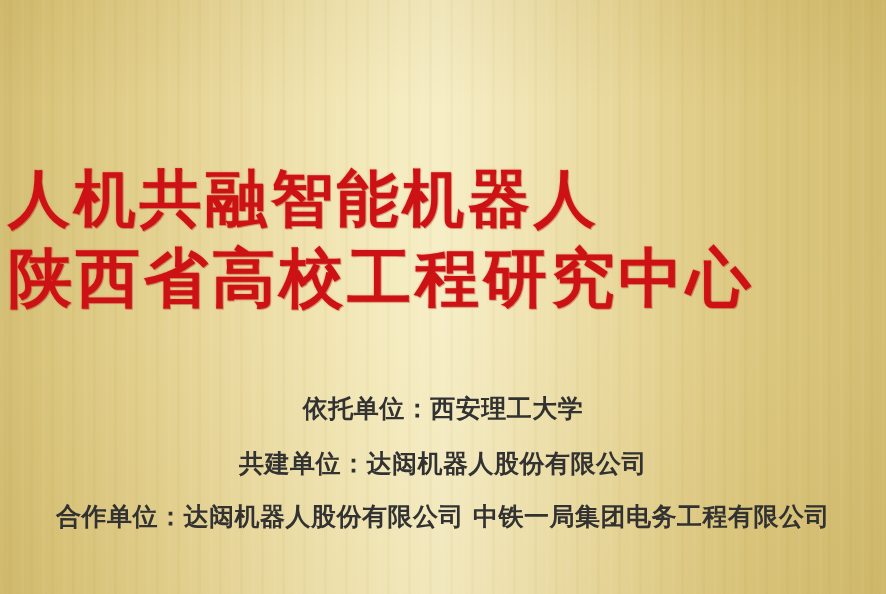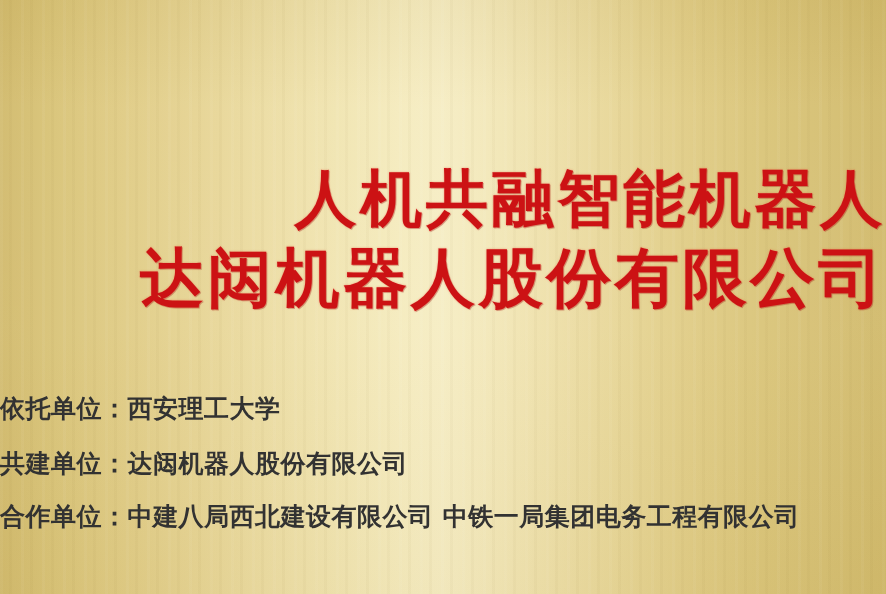--- a/index.html
+++ b/index.html
@@ -67,21 +67,21 @@
     display: flex;
     flex-direction: column;
     align-items: center;
   }
 
   .title-block {
     position: absolute;
     top: 168px;
     left: 8px;
     right: 0;
-    text-align: right;
+    text-align: left;
   }
   .title-line {
     color: #cc1214;
     font-weight: bold;
     font-family: "DejaVu Serif", "Liberation Serif", serif;
     letter-spacing: 0.06em;
     line-height: 1.0;
     text-shadow:
        0 0 2px rgba(230,60,40,0.55),
        1px 1px 0px rgba(140,10,10,0.30);
@@ -94,21 +94,21 @@
   .title-line-2 {
     font-size: 64px;
     height: 78px;
   }
 
   .subtitle-block {
     position: absolute;
     top: 392px;
     left: 0;
     right: 0;
-    text-align: left;
+    text-align: center;
   }
   .sub-line {
     color: #323232;
     font-size: 25px;
     font-weight: 600;
     letter-spacing: 0.02em;
     white-space: nowrap;
   }
   .sub-line-1 { margin-bottom: 22px; }
   .sub-line-2 { margin-bottom: 20px; }
@@ -119,23 +119,23 @@
 
 <div id="plaque">
 
   <div class="banding"></div>
   <div class="vshade"></div>
 
   <div class="content">
 
     <div class="title-block">
       <div class="title-line title-line-1">人机共融智能机器人</div>
-      <div class="title-line title-line-2">达闼机器人股份有限公司</div>
+      <div class="title-line title-line-2">陕西省高校工程研究中心</div>
     </div>
 
     <div class="subtitle-block">
       <div class="sub-line sub-line-1">依托单位：西安理工大学</div>
       <div class="sub-line sub-line-2">共建单位：达闼机器人股份有限公司</div>
-      <div class="sub-line sub-line-3">合作单位：中建八局西北建设有限公司  中铁一局集团电务工程有限公司</div>
+      <div class="sub-line sub-line-3">合作单位：达闼机器人股份有限公司  中铁一局集团电务工程有限公司</div>
     </div>
 
   </div>
 </div>
 
 </body></html>

